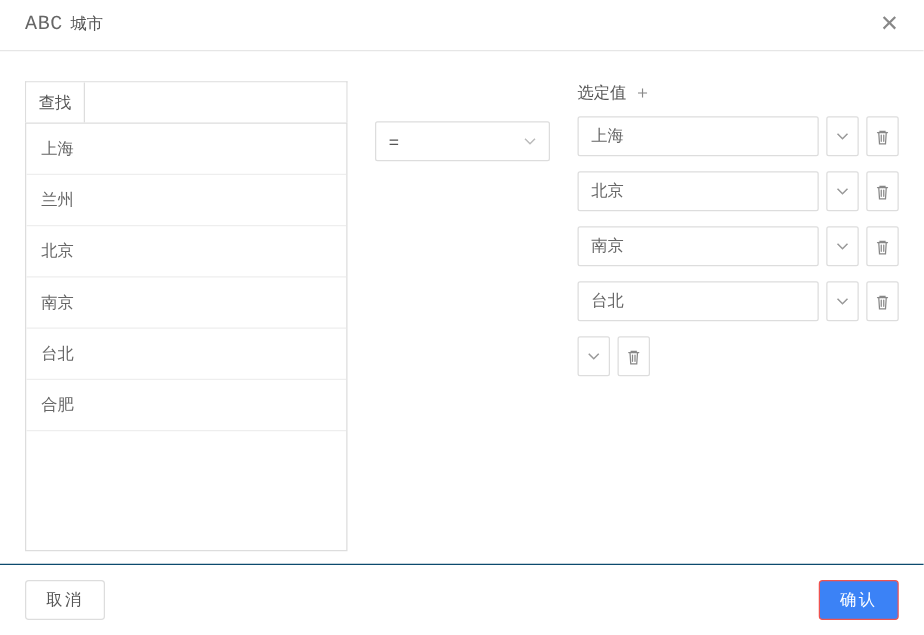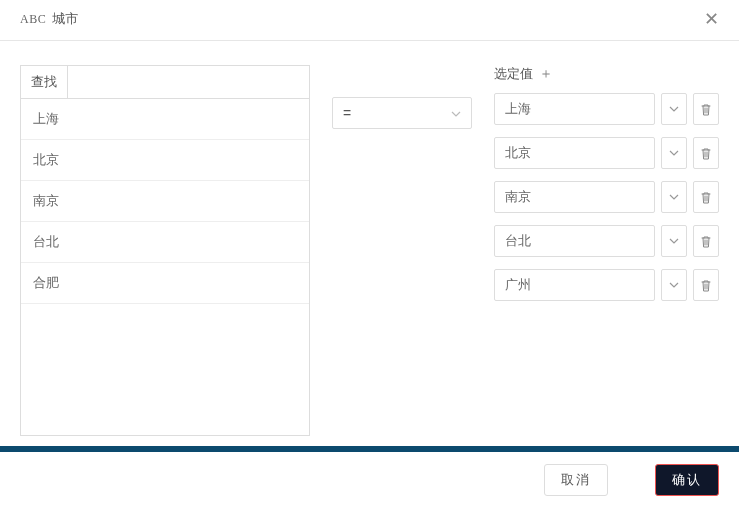--- a/index.html
+++ b/index.html
@@ -26,40 +26,40 @@
     border-bottom: 1px solid #e6e6e6;
   }
   .header-title {
     display: flex;
     align-items: center;
     gap: 6px;
     font-size: 13px;
     color: #555;
   }
   .type-label {
-    font-family: Liberation Serif, serif;
-    font-size: 12px;
+    font-family: Liberation Mono, monospace;
+    font-size: 16px;
     letter-spacing: 0.5px;
     color: #666;
   }
   .close-btn {
     font-size: 18px;
     color: #888;
     cursor: pointer;
     line-height: 1;
   }
   .body {
     flex: 1;
     display: flex;
     padding: 24px 20px 10px 20px;
     gap: 22px;
     overflow: hidden;
   }
   .col-left {
-    width: 290px;
+    width: 258px;
     display: flex;
     flex-direction: column;
   }
   .search-row {
     display: flex;
     border: 1px solid #ddd;
     border-bottom: none;
   }
   .search-label {
     padding: 7px 10px;
@@ -171,44 +171,44 @@
     border: 1px solid #ddd;
     border-radius: 2px;
     display: flex;
     align-items: center;
     justify-content: center;
     cursor: pointer;
     background: #fff;
   }
 
   .footer {
-    border-top: 6px solid #0c4a6e;
+    border-top: 1px solid #0c4a6e;
     padding: 12px 20px;
     display: flex;
-    justify-content: flex-end;
+    justify-content: space-between;
     gap: 10px;
   }
   .btn {
     height: 32px;
     padding: 0 16px;
     border-radius: 3px;
     font-size: 13px;
     cursor: pointer;
     display: inline-flex;
     align-items: center;
     justify-content: center;
     letter-spacing: 2px;
   }
   .btn-cancel {
     background: #fff;
     border: 1px solid #ddd;
     color: #555;
   }
   .btn-confirm {
-    background: #0f172a;
+    background: #3b82f6;
     border: 1px solid #ef5350;
     color: #fff;
     margin-left: 37px;
   }
 </style>
 </head>
 <body>
 
 <div class="dialog">
   <div class="header">
@@ -221,20 +221,21 @@
 
   <div class="body">
 
     <div class="col-left">
       <div class="search-row">
         <div class="search-label">查找</div>
         <input class="search-input" type="text" value="" style="">
       </div>
       <div class="list-wrap" id="city-list">
           <div class="list-item">上海</div>
+          <div class="list-item">兰州</div>
           <div class="list-item">北京</div>
           <div class="list-item">南京</div>
           <div class="list-item">台北</div>
           <div class="list-item">合肥</div>
         </div>
     </div>
 
     <div class="col-mid">
       <div class="operator-select">
         <span class="operator-val">=</span>
@@ -298,21 +299,20 @@
                 <path d="M1 1 L5 5 L9 1" stroke="#999" stroke-width="1.2" fill="none"></path>
               </svg>
             </div>
             <div class="chip-del-box">
               <svg width="12" height="13" viewBox="0 0 12 13">
                 <path d="M2 3h8M4 3V2h4v1M3 3l.6 9h4.8L9 3M5 5v5M7 5v5" stroke="#888" stroke-width="1" fill="none" stroke-linecap="round"></path>
               </svg>
             </div>
           </div>
           <div class="selected-row">
-            <div class="chip">广州</div>
             <div class="chip-caret-box">
               <svg width="10" height="6" viewBox="0 0 10 6">
                 <path d="M1 1 L5 5 L9 1" stroke="#999" stroke-width="1.2" fill="none"></path>
               </svg>
             </div>
             <div class="chip-del-box">
               <svg width="12" height="13" viewBox="0 0 12 13">
                 <path d="M2 3h8M4 3V2h4v1M3 3l.6 9h4.8L9 3M5 5v5M7 5v5" stroke="#888" stroke-width="1" fill="none" stroke-linecap="round"></path>
               </svg>
             </div>

